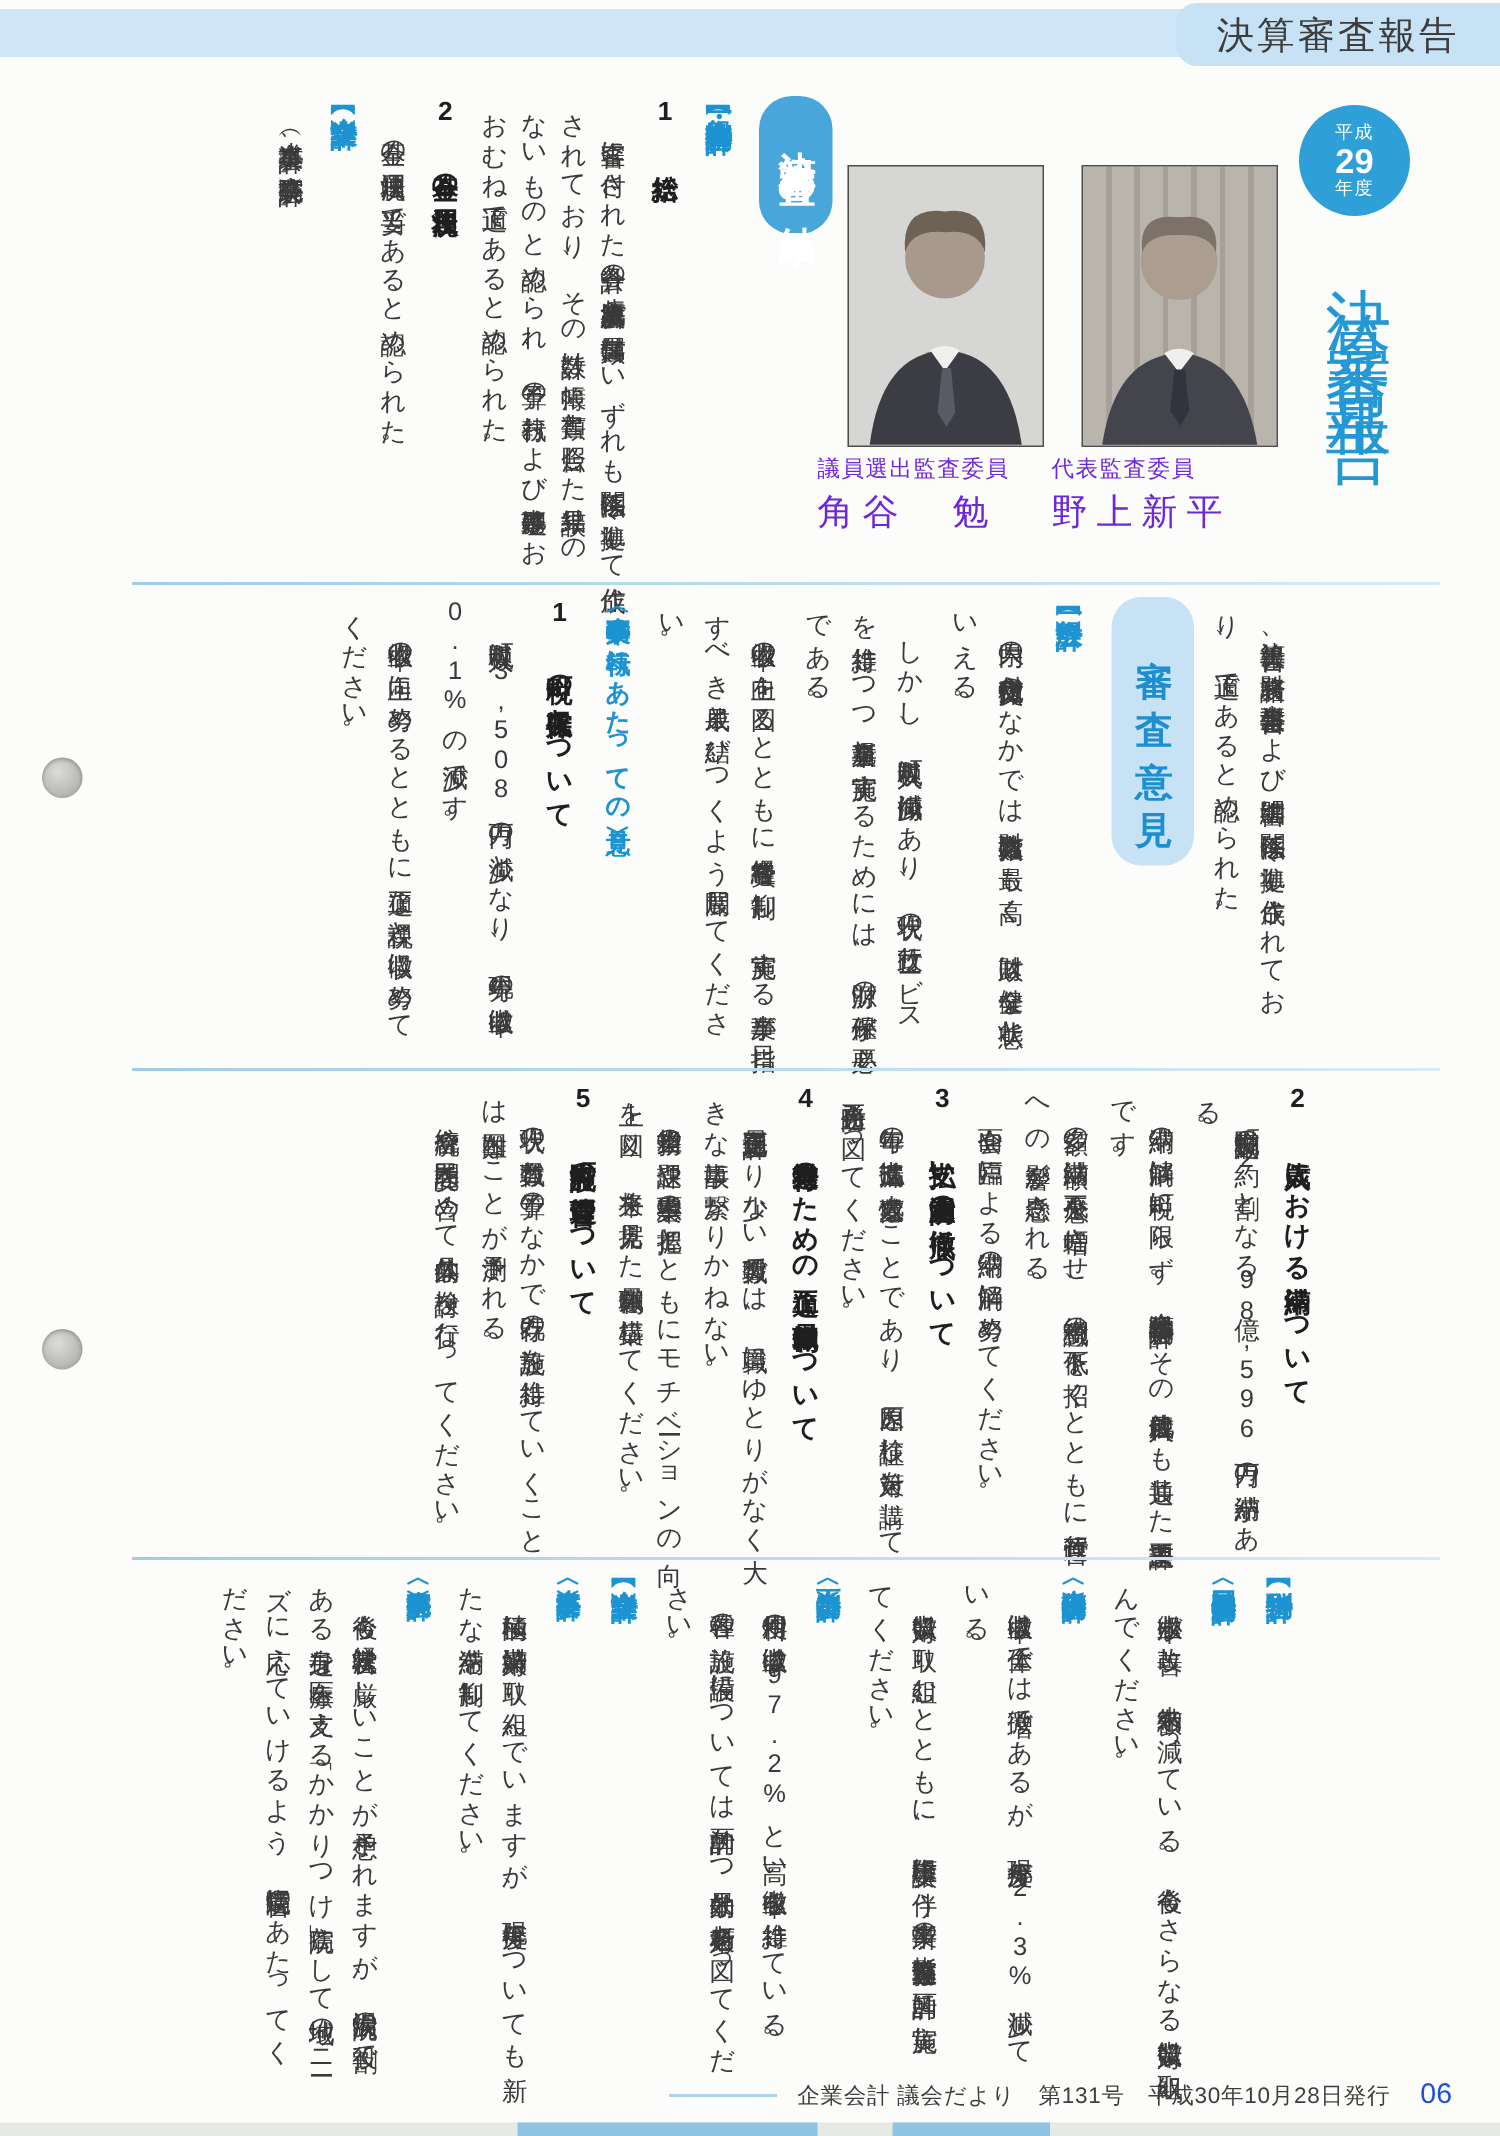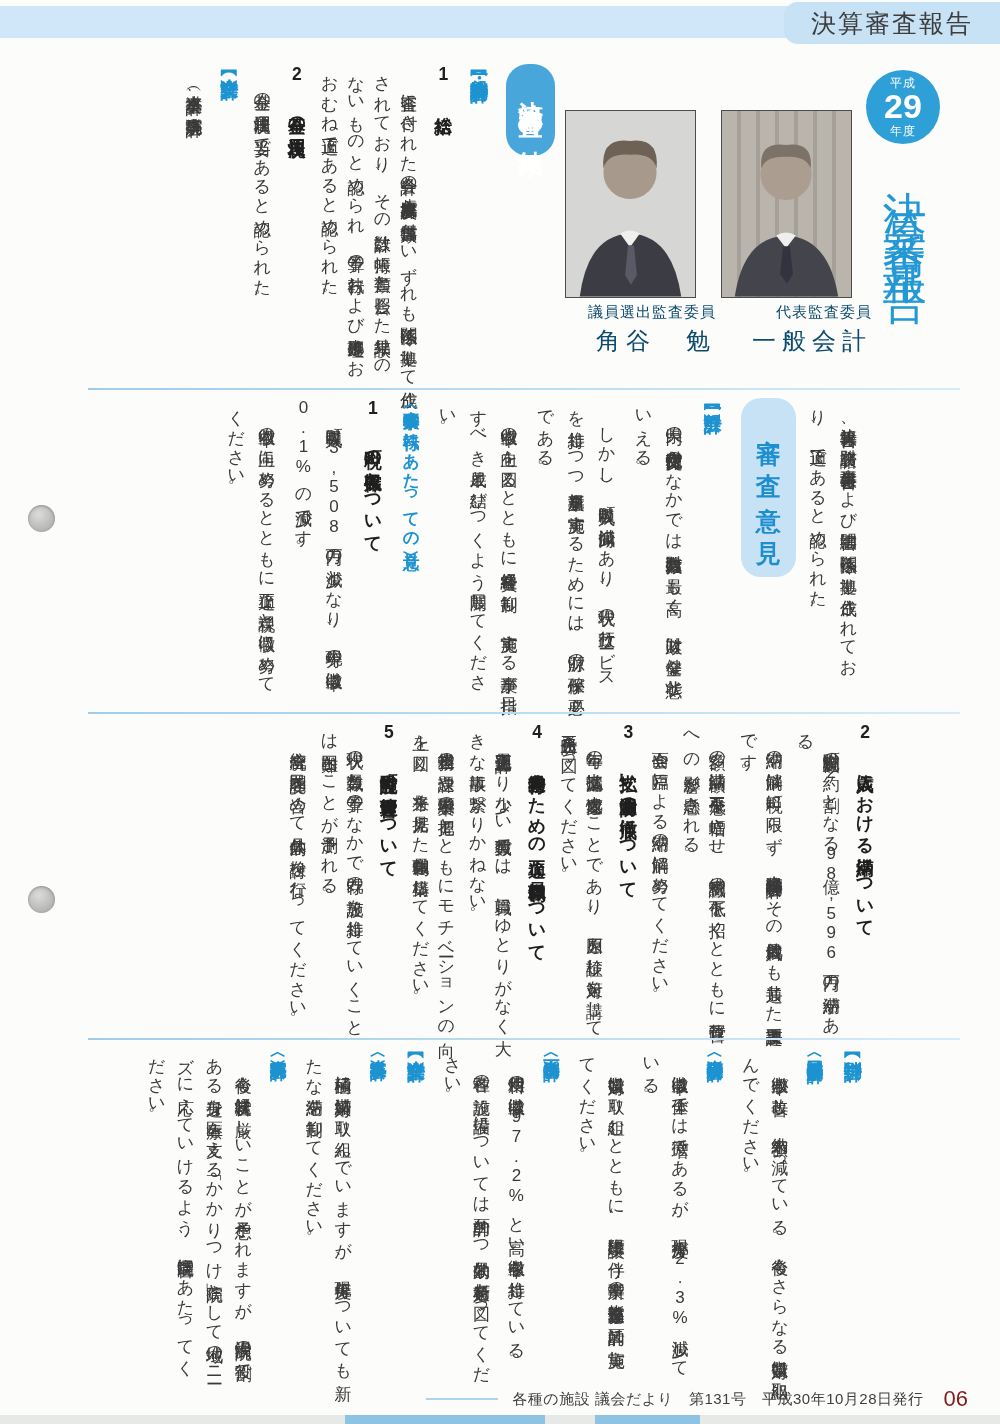--- a/index.html
+++ b/index.html
@@ -14,31 +14,31 @@
     position:absolute;right:0;top:2px;width:216px;height:42px;background:#c6e2f4;
     border-radius:14px 0 0 14px;display:flex;align-items:center;justify-content:center;
     font-size:25px;color:#3d3d3d;letter-spacing:2px;font-weight:500;
   }
   .year-badge{
     position:absolute;left:866px;top:70px;width:74px;height:74px;border-radius:50%;
     background:#2f9fd8;color:#fff;display:flex;flex-direction:column;
     justify-content:center;line-height:1.05;text-align:center;
   }
   .year-badge .era,.year-badge .suffix{font-size:12px;letter-spacing:1px;}
-  .year-badge .year{font-size:34px;font-weight:bold;}
+  .year-badge .year{font-size:23px;font-weight:bold;}
   .main-title{
     position:absolute;left:876px;top:156px;writing-mode:vertical-rl;text-orientation:upright;
     font-size:44px;color:#2398d4;letter-spacing:0.40em;font-weight:500;
   }
   
   .photo{position:absolute;width:131px;height:188px;border:1px solid #4c4c4c;box-sizing:border-box;overflow:hidden;}
   .photo-1{left:565px;top:110px;background:#d4d4d2;}
   .photo-2{left:721px;top:110px;background:repeating-linear-gradient(90deg,#b9b4ac 0 15px,#a6a098 15px 19px);}
   .photo svg{display:block;width:100%;height:100%;}
-  .caption{position:absolute;width:171px;text-align:right;color:#0c4a6e;}
+  .caption{position:absolute;width:171px;text-align:left;color:#6d28d9;}
   .caption-1{left:545px;top:303px;}
   .caption-2{left:701px;top:303px;}
   .caption .role{font-size:15px;letter-spacing:1px;}
   .caption .name{font-size:24px;letter-spacing:0.25em;margin-top:3px;font-weight:500;}
   
   .vband{
     position:absolute;writing-mode:vertical-rl;text-orientation:upright;
     font-size:17px;letter-spacing:0.04em;color:#3a3a3a;
   }
   .vband p{margin:0 0 0 0;margin-block-start:0;margin-block-end:6px;text-indent:1em;}
@@ -65,21 +65,21 @@
   .hole{
     position:absolute;width:27px;height:27px;border-radius:50%;
     background:radial-gradient(circle at 40% 35%,#dcdcda,#b3b3b1 72%);
     box-shadow:inset 0 1px 3px rgba(0,0,0,.28);
   }
   .hole-1{left:28px;top:505px;}
   .hole-2{left:28px;top:886px;}
   .footer{position:absolute;top:1386px;right:32px;display:flex;align-items:center;}
   .footer .fline{width:72px;height:2px;background:#aed3ec;margin-right:14px;}
   .footer .ftext{font-size:15px;color:#3f3f3f;letter-spacing:0.5px;}
-  .footer .fpage{font-size:22px;color:#7f1d1d;margin-left:20px;font-weight:500;}
+  .footer .fpage{font-size:19px;color:#1d4ed8;margin-left:20px;font-weight:500;}
   .bottom-strip{position:absolute;left:0;right:0;bottom:0;height:9px;background:#e7e9e6;}
   .blob{position:absolute;bottom:0;height:9px;background:#8fc3e3;}
   .blob-1{left:345px;width:200px;}
   .blob-2{left:595px;width:105px;}
 </style>
 </head>
 <body>
 
 <div class="page">
 
@@ -114,21 +114,21 @@
       <path d="M55 126 l10 13 10 -13 q-10 -6 -20 0z" fill="#efefed"></path>
       <path d="M62 137 h7 l3 28 -6 10 -7 -10z" fill="#333340"></path>
     </svg>
   </div>
   <div class="caption caption-1">
     <div class="role">議員選出監査委員</div>
     <div class="name">角谷　勉</div>
   </div>
   <div class="caption caption-2">
     <div class="role">代表監査委員</div>
-    <div class="name">一般会計</div>
+    <div class="name">野上新平</div>
   </div>
 
   <div class="vband band-1">
     <span class="banner-solid">決算審査の結果</span>
     <h2 class="h-blue">【一般会計・特別会計】</h2>
     <h3 class="h-sub">1　総括</h3>
     <p>審査に付された各会計の歳入歳出決算書及び付属書類はいずれも関係法令に準拠して作成されており、その計数は帳簿、書類と照合した結果誤りのないものと認められ、予算の執行および事務処理はおおむね適正であると認められた。</p>
     <h3 class="h-sub">2　基金の運用状況</h3>
     <p>基金の運用状況は妥当であると認められた。</p>
     <h2 class="h-blue">【企業会計】</h2>
@@ -185,21 +185,21 @@
     <p>積極的に滞納対策に取り組んでいますが、現年度分についても新たな滞納を抑制してください。</p>
     <h2 class="h-angle">〈病院事業会計〉</h2>
     <p>今後も経営状況は厳しいことが予想されますが、湯沢病院の役割である身近な医療を支える「かかりつけ病院」として地域のニーズに応えていけるよう、病院運営にあたってください。</p>
   </div>
 
   <div class="hole hole-1"></div>
   <div class="hole hole-2"></div>
 
   <div class="footer">
     <span class="fline"></span>
-    <span class="ftext">各種の施設 議会だより　第131号　平成30年10月28日発行</span>
+    <span class="ftext">企業会計 議会だより　第131号　平成30年10月28日発行</span>
     <span class="fpage">06</span>
   </div>
 
   <div class="bottom-strip"></div>
   <div class="blob blob-1"></div>
   <div class="blob blob-2"></div>
 
 </div>
 
 </body></html>

